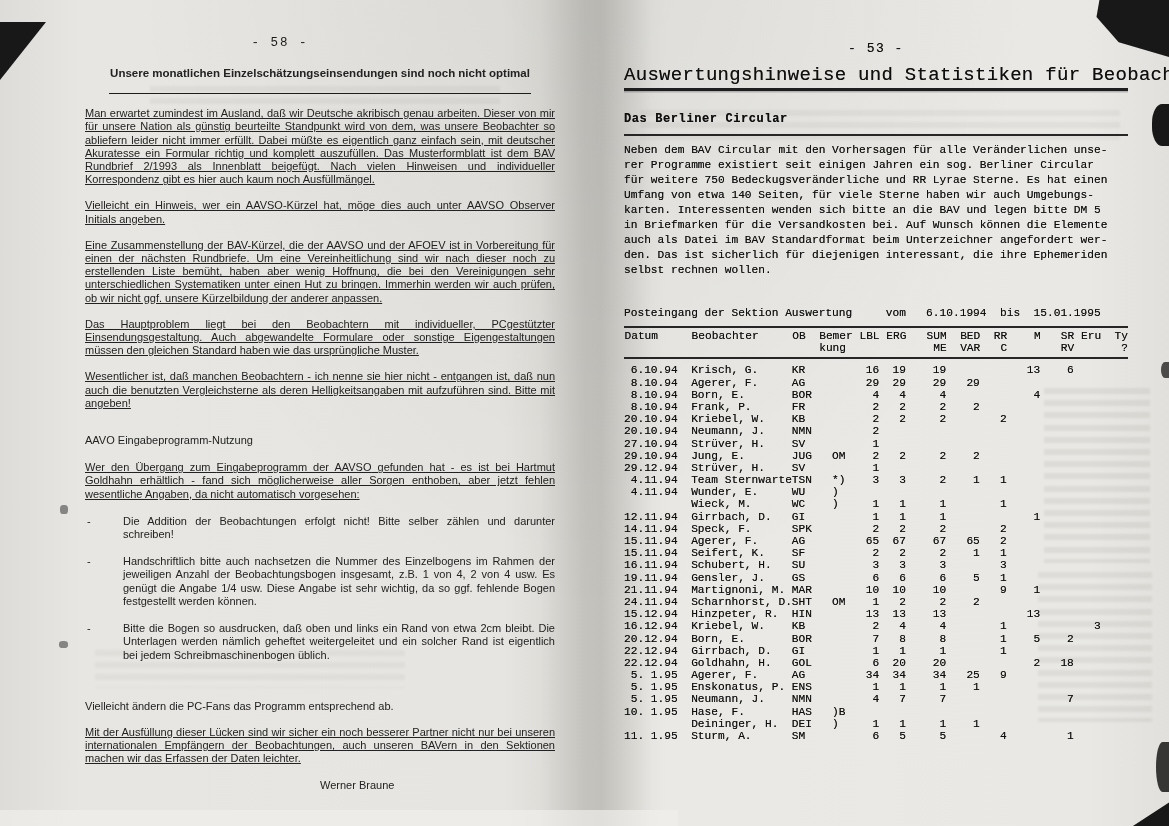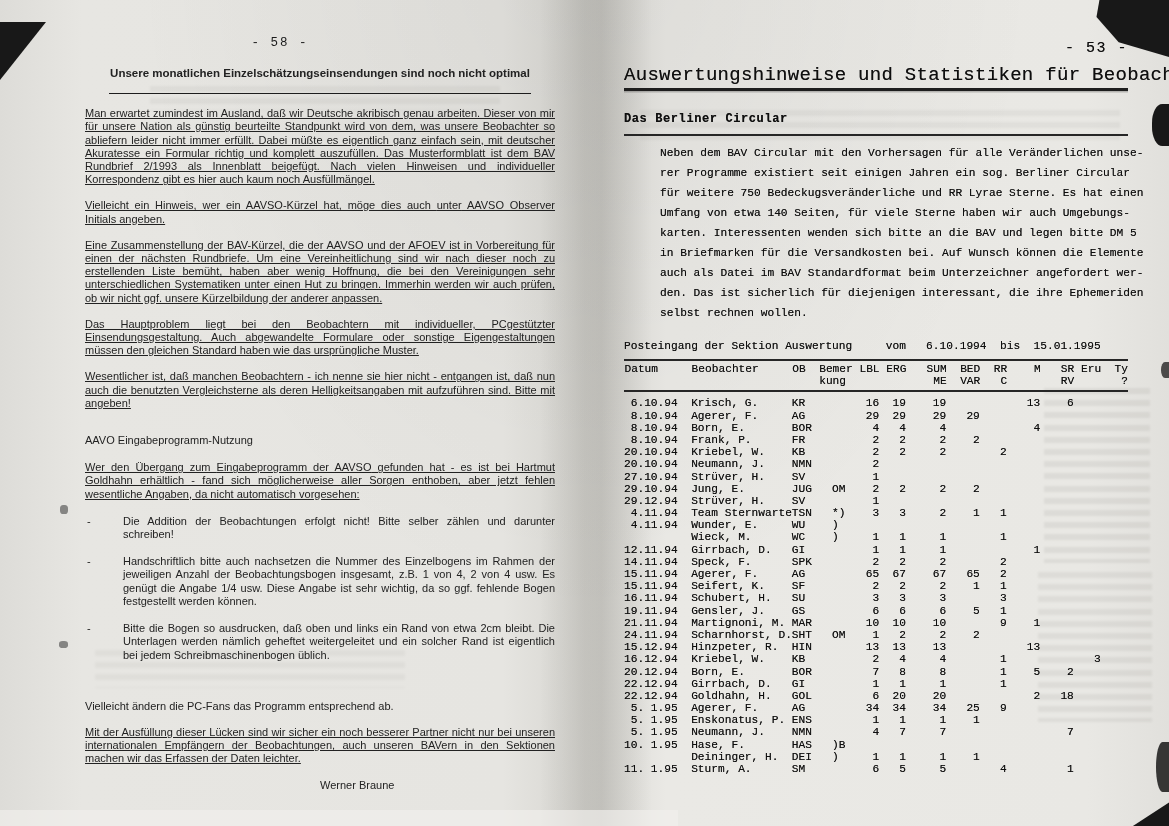--- a/index.html
+++ b/index.html
@@ -22,31 +22,31 @@
   .u{text-decoration:underline;}
   .subhead{margin:24px 0 14px 0 !important;}
   .bullet{position:relative;margin:14px 0;padding-left:38px;text-align:justify;}
   .bullet .dash{position:absolute;left:2px;top:0;}
   .gap-before{margin-top:38px !important;}
   .sig{margin:1px 0 0 235px;}
   
   .page-right{position:absolute;left:624px;top:0;width:504px;color:#0e0e0e;
     font:11.2px/14.3px "Liberation Mono",monospace;
     text-shadow:0 0 0.5px rgba(10,10,10,0.6);}
-  .pnum-right{margin-top:42px;text-align:right;font-size:15px;letter-spacing:1.5px;}
+  .pnum-right{margin-top:42px;text-align:center;font-size:13px;letter-spacing:1.5px;}
   .rtitle{margin-top:12px;text-align:center;font-size:19px;letter-spacing:0.3px;white-space:nowrap;}
   .title-rule{height:3px;background:#1e1e1e;margin-top:5px;box-shadow:0 1.5px 0 rgba(30,30,30,0.25);}
   .rheading{margin-top:21px;font-weight:bold;font-size:12px;letter-spacing:0.6px;}
   .hrule{height:2px;background:#262626;}
   .rule-a{margin-top:8px;}
   .rule-b{margin-top:6px;}
   .rule-c{margin-top:3px;}
   pre{margin:0;font:inherit;white-space:pre;}
-  .rbody{margin-top:7px;line-height:20px;margin-left:36px;}
-  .tcaption{margin-top:16px;font-family:Liberation Mono, monospace;}
+  .rbody{margin-top:7px;line-height:15px;}
+  .tcaption{margin-top:28px;font-family:Liberation Mono, monospace;}
   .thead{margin-top:3px;line-height:11.6px;text-align:right;}
   .tbody{margin-top:5px;}
   .trow{white-space:pre;height:12.2px;line-height:12.2px;}
   
   .mark{position:absolute;background:#181818;}
   .mark-tl{top:22px;left:0;width:46px;height:58px;clip-path:polygon(0 0,100% 0,0 100%);}
   .mark-tr{top:0;right:0;width:74px;height:57px;
     clip-path:polygon(6% 0,100% 0,100% 100%,32% 74%,2% 30%);}
   .mark-r1{top:104px;right:0;width:17px;height:42px;border-radius:60% 0 0 60% / 45% 0 0 45%;}
   .mark-r2{top:362px;right:0;width:8px;height:16px;border-radius:50% 0 0 50%;opacity:.75;}

